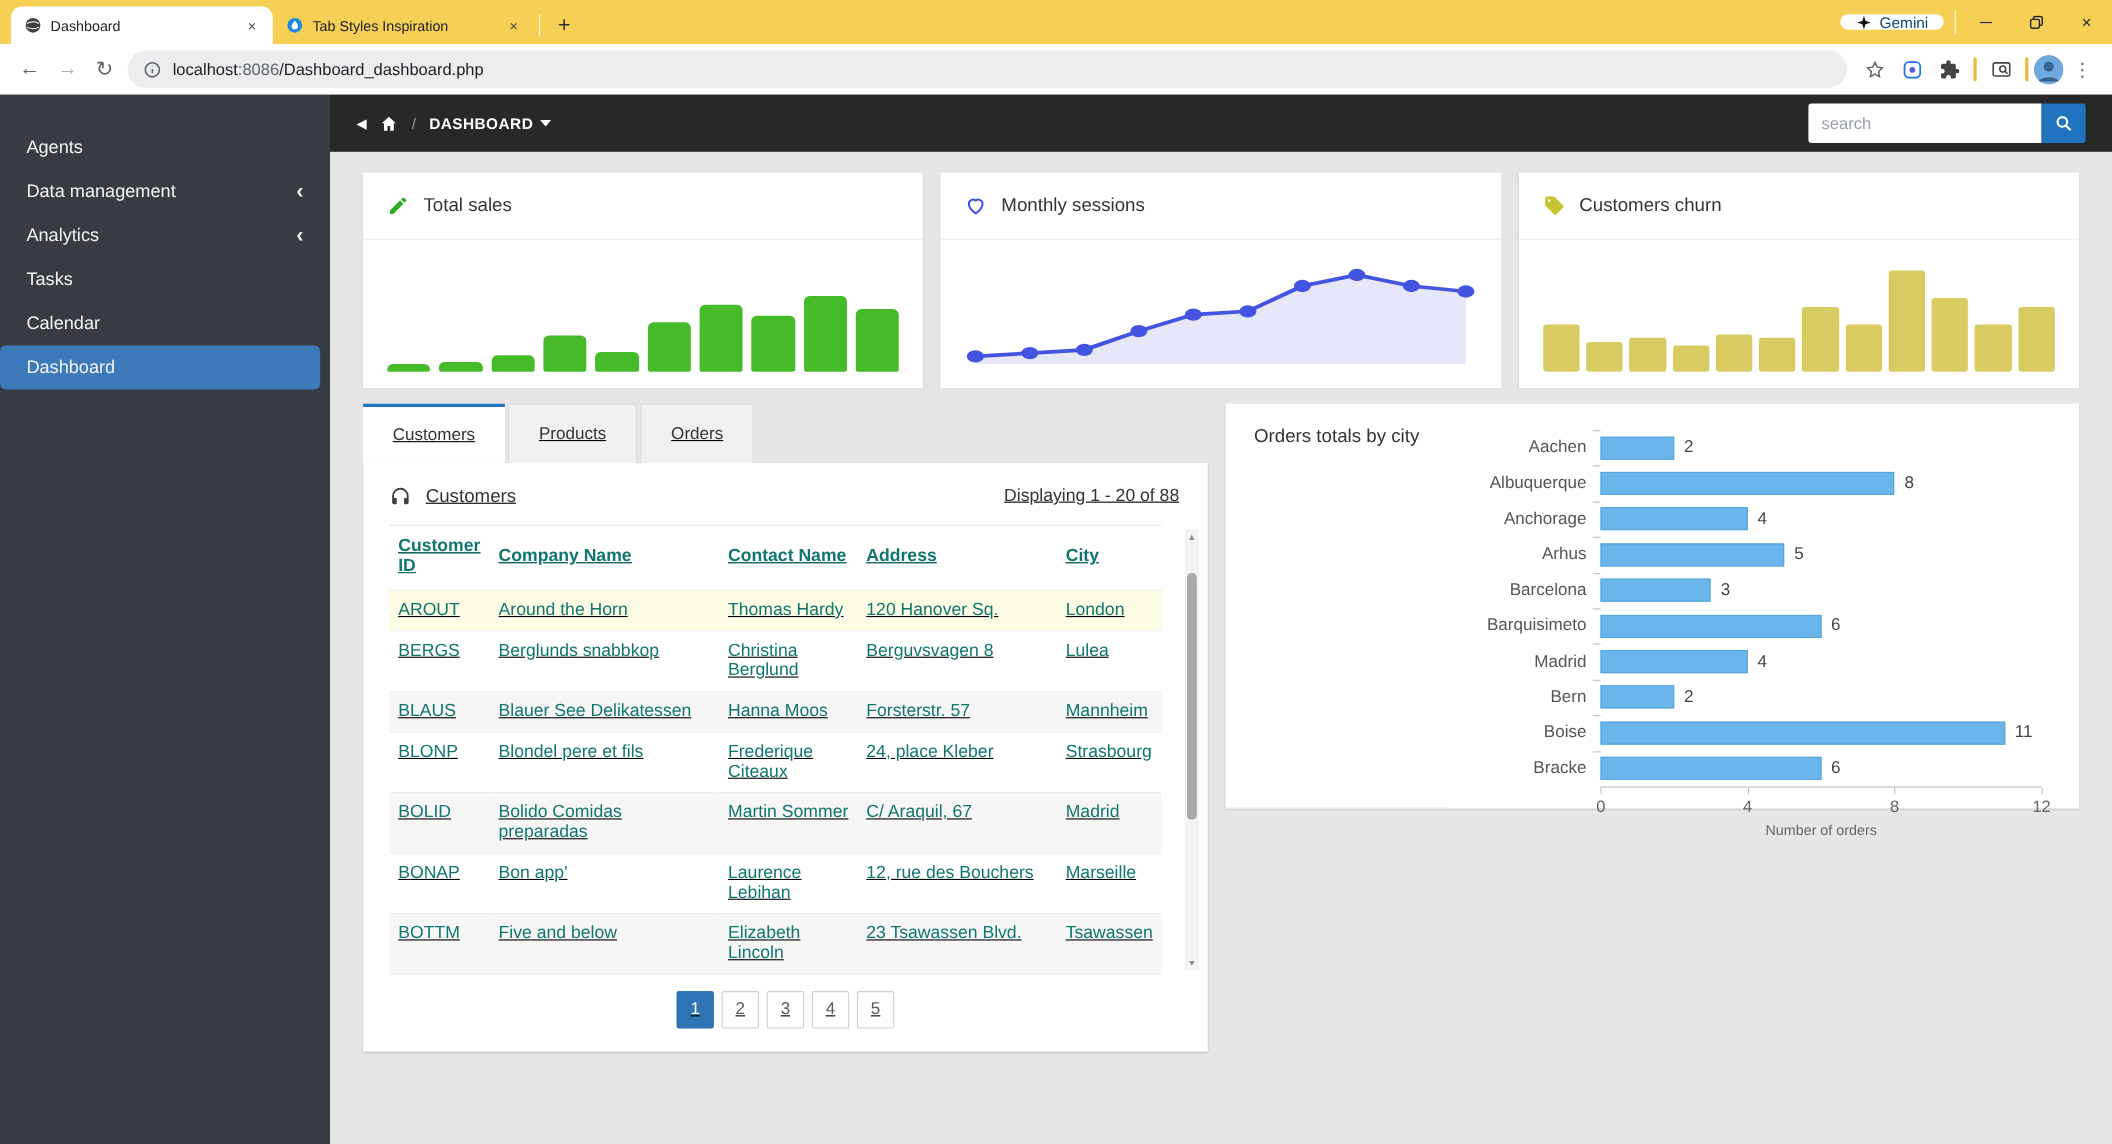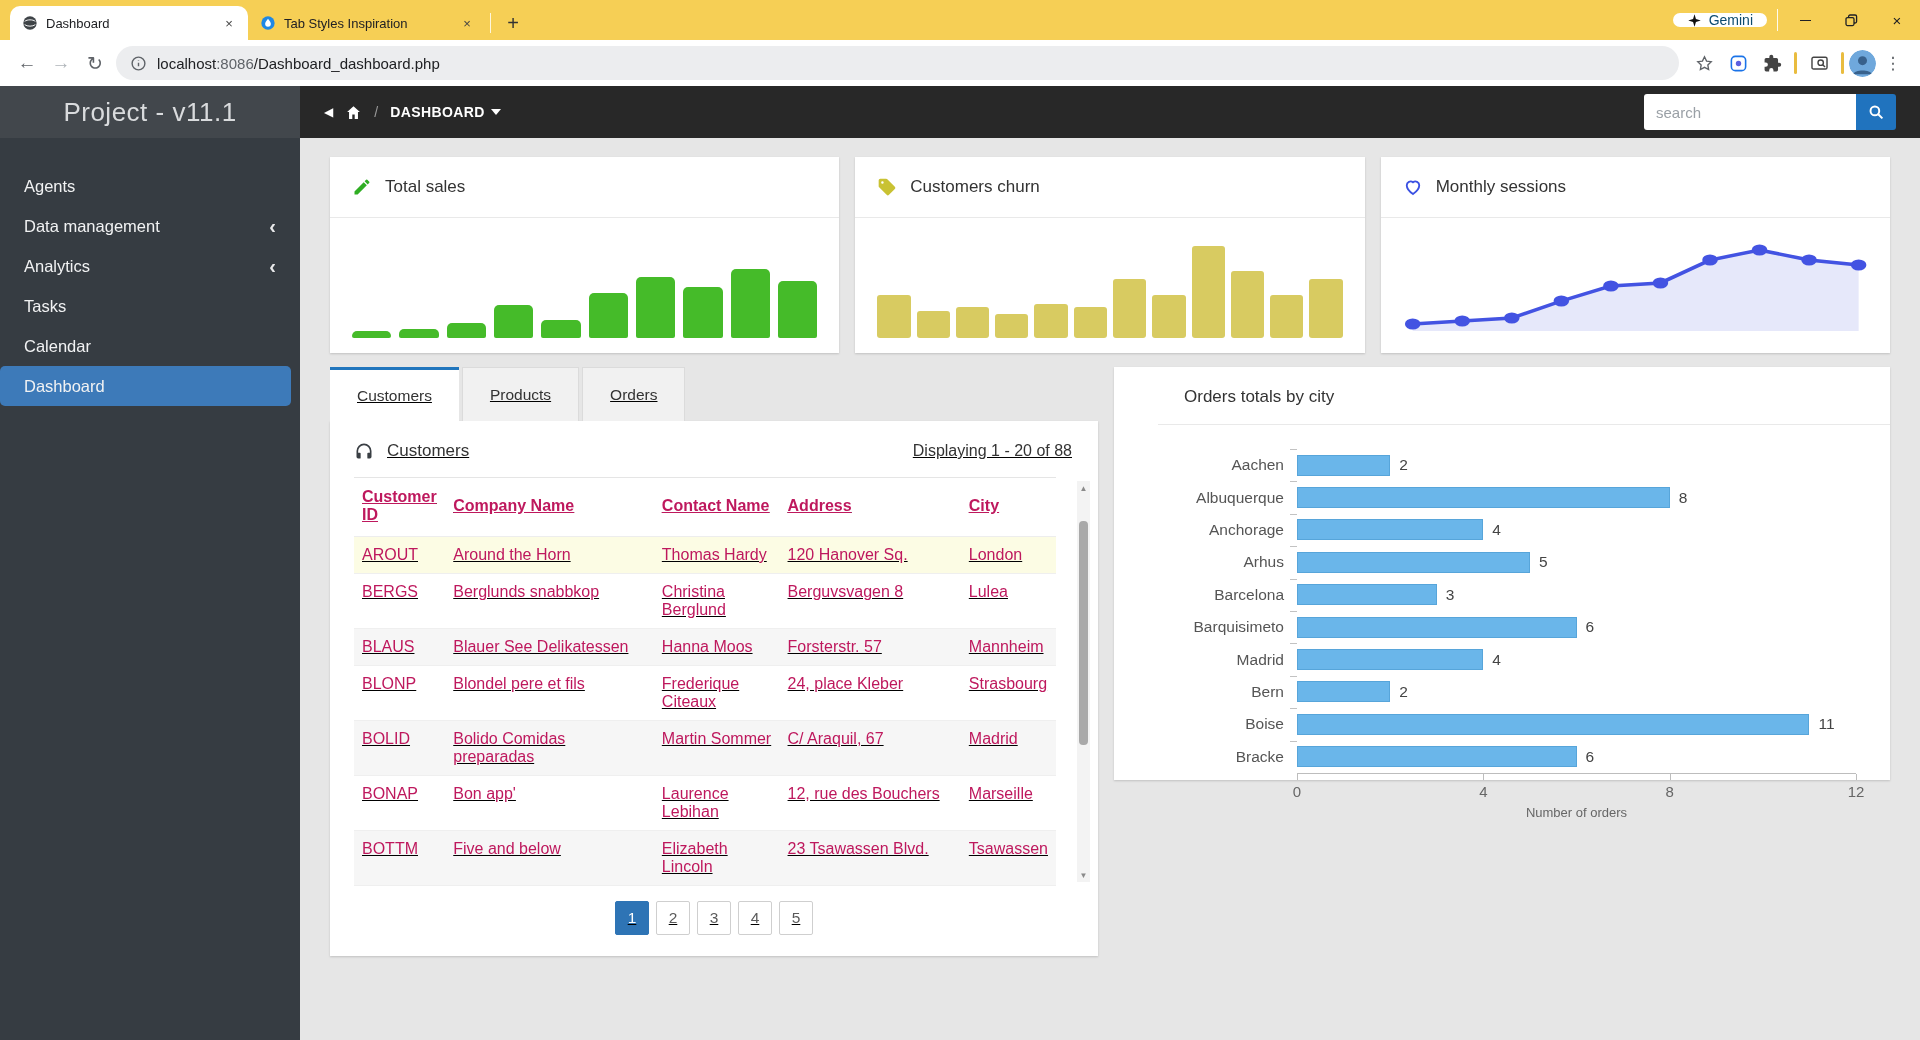--- a/index.html
+++ b/index.html
@@ -69,34 +69,34 @@
 .left-col { width:768px; flex:none;text-decoration:underline; }
 .tabs-bar { display:flex; height:54px; }
 .ctab { padding:0 27px; display:flex; align-items:center; font-size:15.5px; color:#333; }
 .ctab.active { background:#fff; border-top:3px solid #2176BD; }
 .ctab:not(.active) { background:#F1F1F1; border:1px solid #DBDBDB; border-bottom:none; margin-left:3px; }
 
 .table-card { background:#fff; box-shadow:0 1px 2px rgba(0,0,0,.16); }
 .table-head { display:flex; align-items:center; gap:13px; padding:20px 26px 16px 24px; font-size:17px; color:#333; }
 .displaying { margin-left:auto; font-size:16px; color:#333; }
 .table-wrap { position:relative; padding:0 26px 0 24px; }
-table { width:calc(100% - 16px); border-collapse:collapse; font-size:16px; color:#be185d; }
+table { width:calc(100% - 16px); border-collapse:collapse; font-size:16px; color:#0f766e; }
 th { text-align:left; font-weight:bold; text-decoration:underline; font-size:16px; padding:10px 8px 12px; border-top:1px solid #E5E5E5; border-bottom:1px solid #EDEDED; }
 td { padding:9px 8px; border-bottom:1px solid #EFEFEF; vertical-align:top; }
 tr.stripe { background:#F6F6F6; }
 tr.sel { background:#FCFCE4; }
 .vscroll { position:absolute; right:8px; top:4px; bottom:4px; width:13px; background:#F3F3F3; display:flex; flex-direction:column; align-items:center; }
 .vs-arrow { font-size:8px; color:#8A8A8A; height:14px; display:flex; align-items:center; flex:none; }
 .vs-track { flex:1; width:100%; position:relative; }
 .vs-thumb { position:absolute; left:2px; right:2px; top:7%; height:60%; background:#A9A9A9; border-radius:4px; }
 .pagination { display:flex; justify-content:center; gap:7px; padding:15px 0 21px; }
 .page { width:34px; height:34px; display:flex; align-items:center; justify-content:center; border:1px solid #CFCFCF; background:#fff; color:#5A5A5A; font-size:15.5px; border-radius:2px; }
 .page.active { background:#2E74B5; border-color:#2E74B5; color:#fff; }
 
-.orders-card { flex:1; background:#fff; box-shadow:0 1px 2px rgba(0,0,0,.16); height:413px; display:flex; flex-direction:column;padding-left:44px; }
+.orders-card { flex:1; background:#fff; box-shadow:0 1px 2px rgba(0,0,0,.16); height:368px; display:flex; flex-direction:row; }
 .orders-head { padding:20px 26px 17px; font-size:17px; color:#333; border-bottom:1px solid #E9E9E9; flex:none; }
 .orders-body { flex:1; padding:24px 34px 8px 16px; }
 .oc-row { display:flex; align-items:center; height:32.4px; position:relative; }
 .oc-row::before { content:''; position:absolute; left:116px; top:0; width:7px; height:1px; background:#C2C2C2; }
 .oc-label { width:123px; text-align:right; padding-right:13px; font-size:15.5px; color:#555; flex:none; }
 .oc-track { flex:1; display:flex; align-items:center; height:100%; }
 .oc-bar { height:21px; background:#6AB6EA; border:1px solid #57A5DA; }
 .oc-val { margin-left:9px; font-size:15.5px; color:#444; }
 .oc-axis { margin-left:123px; border-top:1px solid #BDBDBD; position:relative; height:32px; }
 .oc-tick { position:absolute; top:0; width:1px; height:6px; background:#BDBDBD; }
@@ -199,21 +199,20 @@
           <circle cx="12" cy="12" r="12" fill="#6FA8DC"></circle>
           <circle cx="12" cy="9.5" r="4" fill="#38618C"></circle>
           <path d="M3.5 21.5c1.5-4.5 15.5-4.5 17 0z" fill="#38618C"></path>
         </svg>
     </span>
     <span class="nav-ic kebab">⋮</span>
   </div>
 
   <div class="app">
     <aside class="sidebar">
-      <div class="brand">Project - v11.1</div>
       <nav class="sidenav" id="sidebar-nav">
           <div class="nav-item">
             <span>Agents</span>
           </div>
           <div class="nav-item">
             <span>Data management</span>
             <span class="chev">‹</span>
           </div>
           <div class="nav-item">
             <span>Analytics</span>
@@ -284,47 +283,20 @@
                   <div class="bar" style="height: 51px; background: rgb(69, 187, 41);"></div>
                   <div class="bar" style="height: 69px; background: rgb(69, 187, 41);"></div>
                   <div class="bar" style="height: 57px; background: rgb(69, 187, 41);"></div>
                 </div>
               </div>
           </div>
 
           <div class="stat-card">
             <div class="stat-head">
               <span class="ic">
-                <svg viewBox="0 0 24 24" width="20" height="20" fill="#C9C233">
-                    <path d="M21.4 11.6l-9-9A2 2 0 0 0 11 2H4a2 2 0 0 0-2 2v7c0 .55.22 1.05.59 1.41l9 9a2 2 0 0 0 2.82 0l7-7a2 2 0 0 0 0-2.82zM6.5 8A1.5 1.5 0 1 1 8 6.5 1.5 1.5 0 0 1 6.5 8z"></path>
-                  </svg>
-              </span>
-              <span>Customers churn</span>
-            </div>
-            <div class="stat-body">
-                <div class="mini-bars thin" id="mini-3">
-                  <div class="bar" style="height: 43px; background: rgb(216, 203, 97);"></div>
-                  <div class="bar" style="height: 27px; background: rgb(216, 203, 97);"></div>
-                  <div class="bar" style="height: 31px; background: rgb(216, 203, 97);"></div>
-                  <div class="bar" style="height: 24px; background: rgb(216, 203, 97);"></div>
-                  <div class="bar" style="height: 34px; background: rgb(216, 203, 97);"></div>
-                  <div class="bar" style="height: 31px; background: rgb(216, 203, 97);"></div>
-                  <div class="bar" style="height: 59px; background: rgb(216, 203, 97);"></div>
-                  <div class="bar" style="height: 43px; background: rgb(216, 203, 97);"></div>
-                  <div class="bar" style="height: 92px; background: rgb(216, 203, 97);"></div>
-                  <div class="bar" style="height: 67px; background: rgb(216, 203, 97);"></div>
-                  <div class="bar" style="height: 43px; background: rgb(216, 203, 97);"></div>
-                  <div class="bar" style="height: 59px; background: rgb(216, 203, 97);"></div>
-                </div>
-              </div>
-          </div>
-
-          <div class="stat-card">
-            <div class="stat-head">
-              <span class="ic">
                 <svg viewBox="0 0 24 24" width="20" height="20" fill="none" stroke="#3A50E2" stroke-width="2.2">
                     <path d="M12 20.5S4.5 15.5 4.5 10a4.6 4.6 0 0 1 7.5-3.6A4.6 4.6 0 0 1 19.5 10c0 5.5-7.5 10.5-7.5 10.5z"></path>
                   </svg>
               </span>
               <span>Monthly sessions</span>
             </div>
             <div class="stat-body">
                 <div class="line-wrap" id="mini-2">
                   <svg viewBox="0 0 336 112" preserveAspectRatio="none">
                     <polygon points="7,98 42.77777777777778,95 78.55555555555556,92 114.33333333333333,75 150.11111111111111,60 185.88888888888889,57 221.66666666666666,34 257.44444444444446,24 293.22222222222223,34 329,39 329,105 7,105" fill="#E6E8FA"></polygon>
@@ -336,20 +308,47 @@
                     <circle cx="150.11111111111111" cy="60" r="5.6" fill="#4353E2"></circle>
                     <circle cx="185.88888888888889" cy="57" r="5.6" fill="#4353E2"></circle>
                     <circle cx="221.66666666666666" cy="34" r="5.6" fill="#4353E2"></circle>
                     <circle cx="257.44444444444446" cy="24" r="5.6" fill="#4353E2"></circle>
                     <circle cx="293.22222222222223" cy="34" r="5.6" fill="#4353E2"></circle>
                     <circle cx="329" cy="39" r="5.6" fill="#4353E2"></circle>
                   </svg>
                 </div>
               </div>
           </div>
+
+          <div class="stat-card">
+            <div class="stat-head">
+              <span class="ic">
+                <svg viewBox="0 0 24 24" width="20" height="20" fill="#C9C233">
+                    <path d="M21.4 11.6l-9-9A2 2 0 0 0 11 2H4a2 2 0 0 0-2 2v7c0 .55.22 1.05.59 1.41l9 9a2 2 0 0 0 2.82 0l7-7a2 2 0 0 0 0-2.82zM6.5 8A1.5 1.5 0 1 1 8 6.5 1.5 1.5 0 0 1 6.5 8z"></path>
+                  </svg>
+              </span>
+              <span>Customers churn</span>
+            </div>
+            <div class="stat-body">
+                <div class="mini-bars thin" id="mini-3">
+                  <div class="bar" style="height: 43px; background: rgb(216, 203, 97);"></div>
+                  <div class="bar" style="height: 27px; background: rgb(216, 203, 97);"></div>
+                  <div class="bar" style="height: 31px; background: rgb(216, 203, 97);"></div>
+                  <div class="bar" style="height: 24px; background: rgb(216, 203, 97);"></div>
+                  <div class="bar" style="height: 34px; background: rgb(216, 203, 97);"></div>
+                  <div class="bar" style="height: 31px; background: rgb(216, 203, 97);"></div>
+                  <div class="bar" style="height: 59px; background: rgb(216, 203, 97);"></div>
+                  <div class="bar" style="height: 43px; background: rgb(216, 203, 97);"></div>
+                  <div class="bar" style="height: 92px; background: rgb(216, 203, 97);"></div>
+                  <div class="bar" style="height: 67px; background: rgb(216, 203, 97);"></div>
+                  <div class="bar" style="height: 43px; background: rgb(216, 203, 97);"></div>
+                  <div class="bar" style="height: 59px; background: rgb(216, 203, 97);"></div>
+                </div>
+              </div>
+          </div>
         </div>
 
         <div class="panels-row">
           <div class="left-col">
             <div class="tabs-bar" id="tabs-bar">
                 <div class="ctab active">Customers</div>
                 <div class="ctab">Products</div>
                 <div class="ctab">Orders</div>
               </div>
             <div class="table-card">

